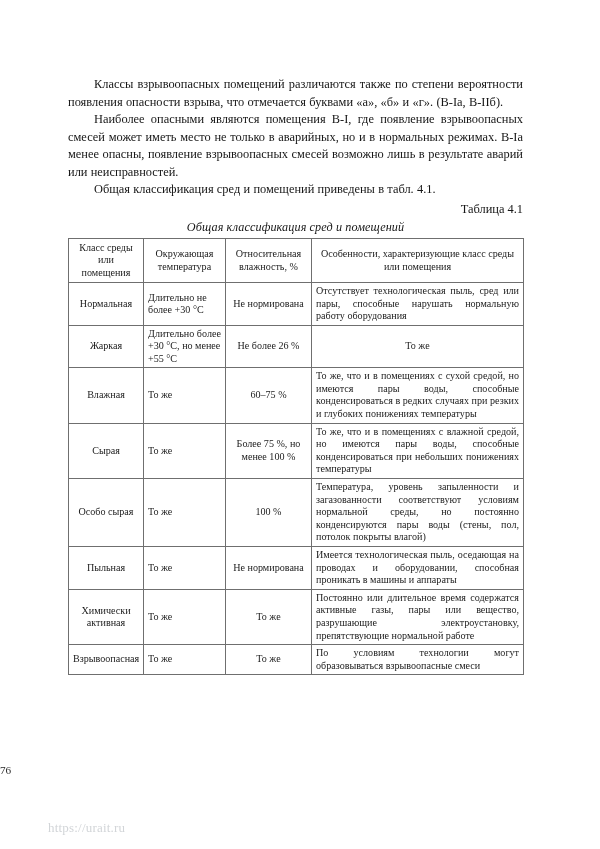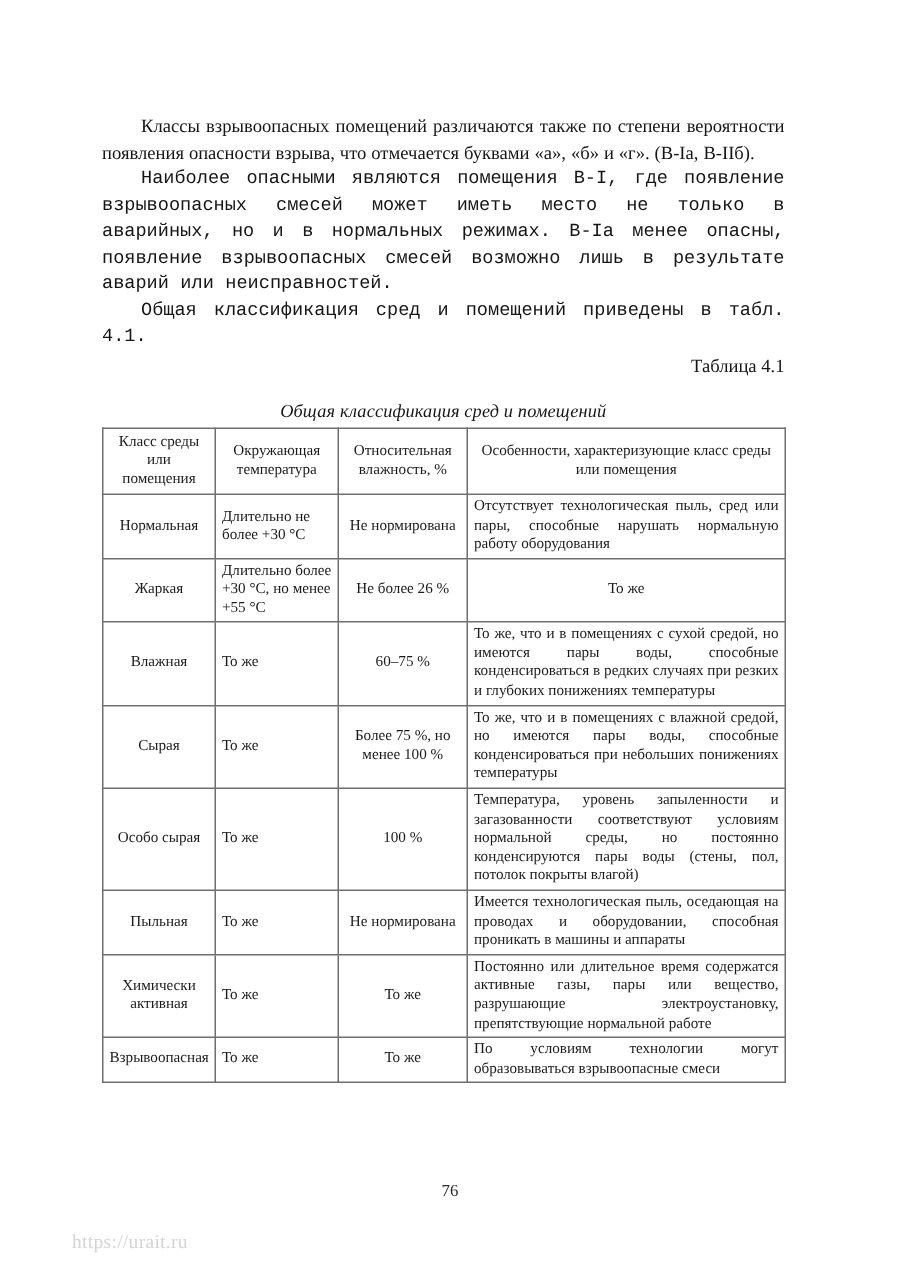--- a/index.html
+++ b/index.html
@@ -35,35 +35,35 @@
   
   .para {
     font-size: 12.4px;
     line-height: 17.5px;
     text-align: justify;
     text-indent: 26px;
     margin: 0 0 0 0;
     hyphens: none;
     word-spacing: 0.2px;
   }
-  .para + .para { margin-top: 0; font-family: Liberation Mono, monospace; }
+  .para + .para { margin-top: 0; }
 
   
   .table-number {
     font-size: 12.4px;
     line-height: 17.5px;
     text-align: right;
     margin-top: 2px;
   }
   .table-caption {
     font-size: 12.2px;
     line-height: 16px;
     text-align: center;
     font-style: italic;
-    margin-top: 13px;
+    margin-top: 1px;
     margin-bottom: 3px;
     letter-spacing: 0.1px;
   }
 
   
   table.classification {
     border-collapse: collapse;
     width: 455px;
     table-layout: fixed;
     font-size: 10.1px;
@@ -102,23 +102,23 @@
   td.desc.centered {
     text-align: center;
     text-align-last: center;
     vertical-align: middle;
   }
 
   
   .page-number {
     position: absolute;
     left: 0;
-    top: 788px;
+    top: 764px;
     width: 600px;
-    text-align: center;
+    text-align: left;
     font-size: 11.2px;
     color: #2a2a2a;
   }
   .watermark {
     position: absolute;
     left: 48px;
     top: 820px;
     font-family: Liberation Serif, serif;
     font-size: 13px;
     color: #d2d5d8;

